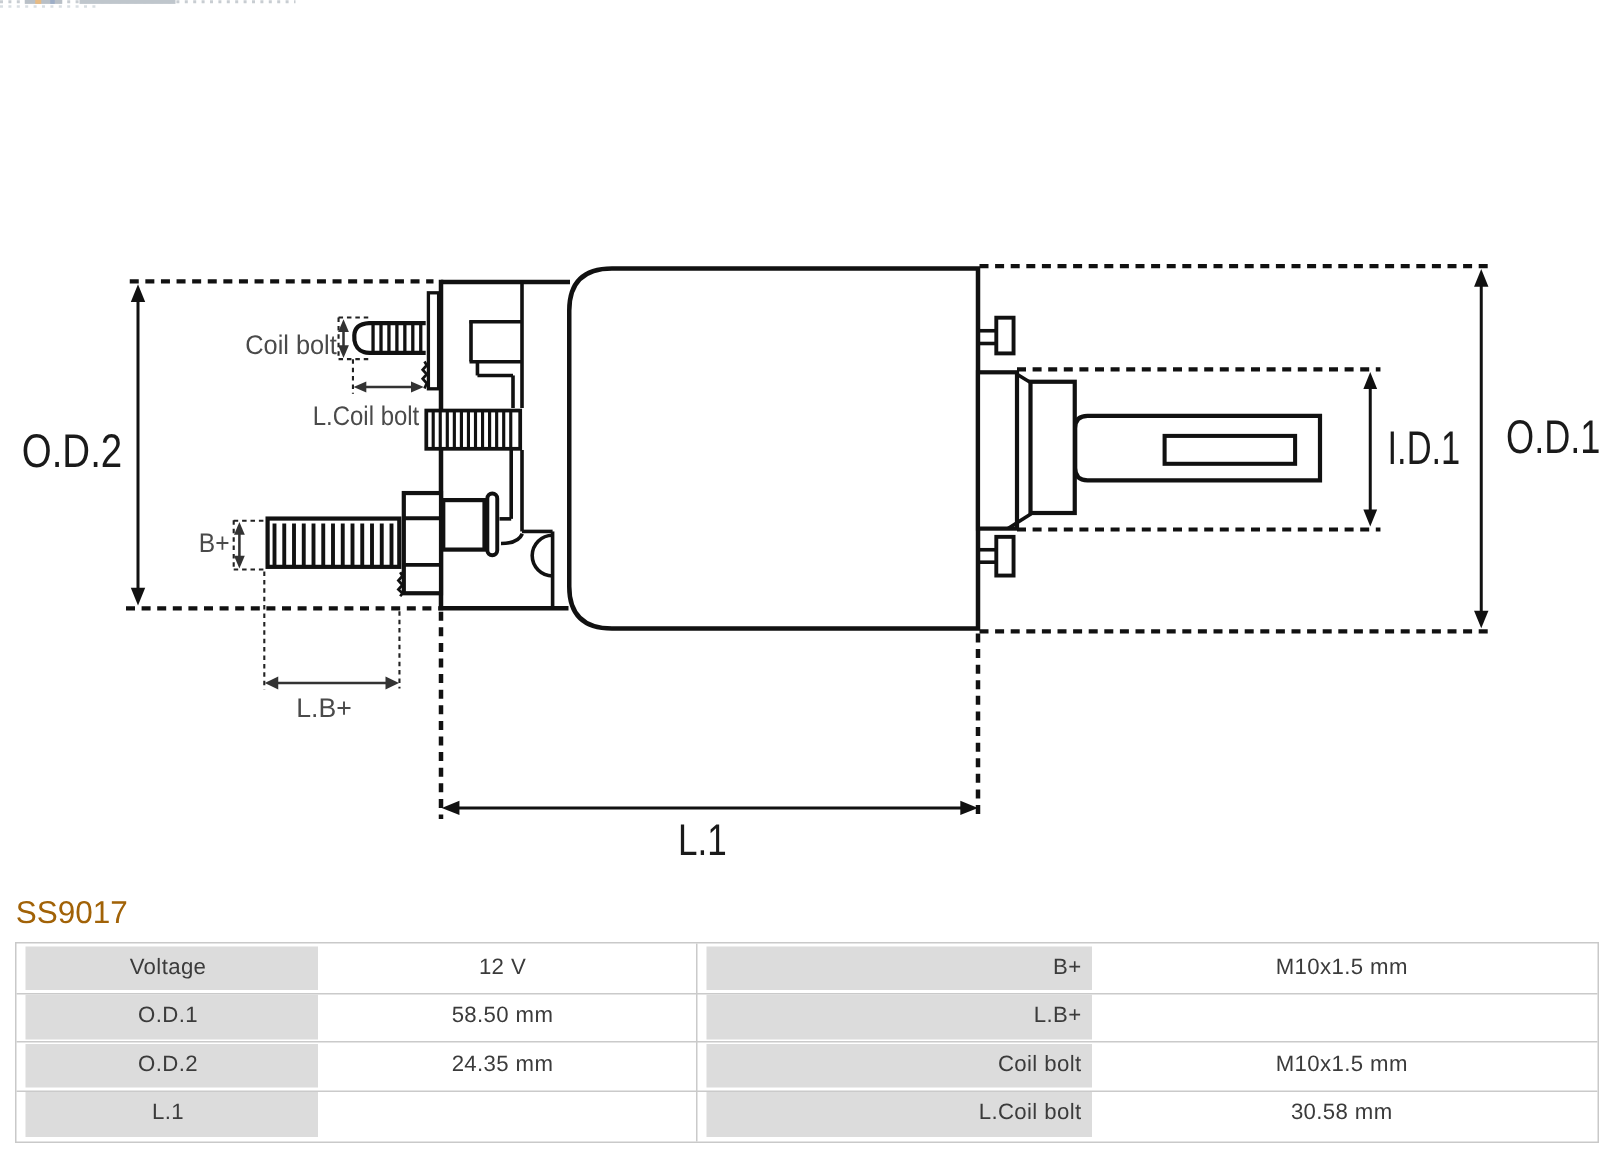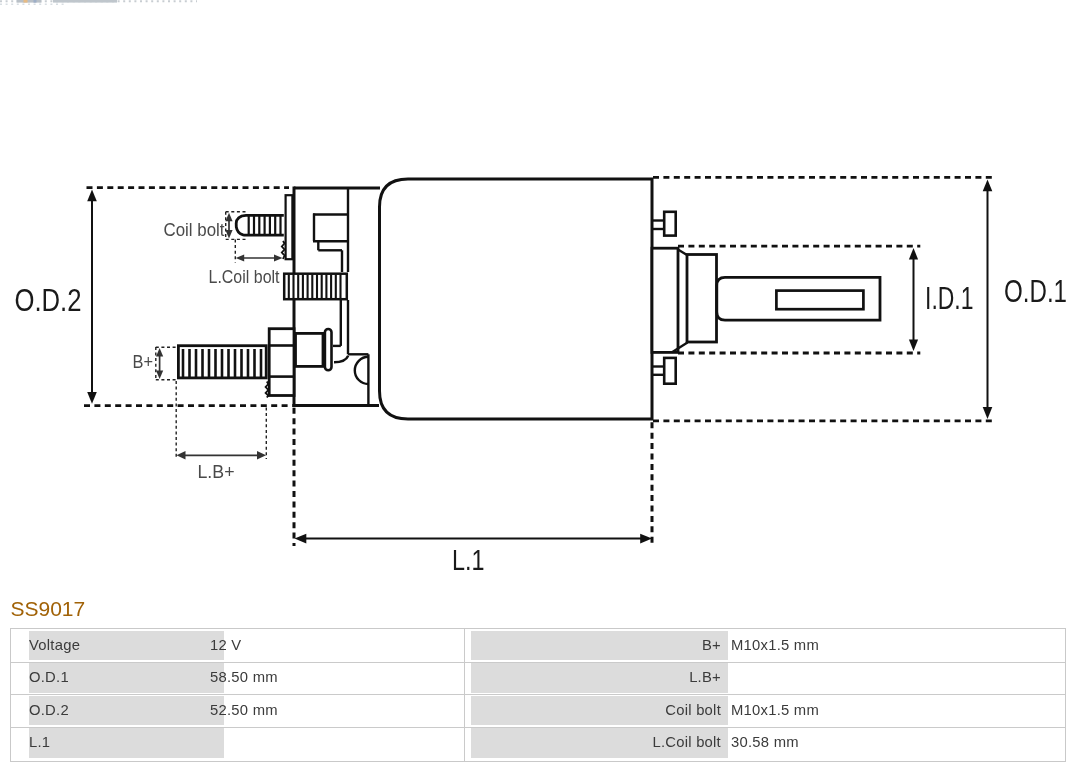--- a/index.html
+++ b/index.html
@@ -3,24 +3,24 @@
 <meta charset="utf-8">
 <style>
 html,body{margin:0;padding:0;background:#ffffff;width:1080px;height:767px;overflow:hidden;font-family:"Liberation Sans",sans-serif}
 #page{position:relative;width:1080px;height:767px;background:#fff}
 svg{position:absolute;left:0;top:0}
 .code{position:absolute;left:10.5px;top:598.3px;font-size:21px;line-height:21px;color:#a16207}
 .tbl{position:absolute;left:10px;top:627.5px;width:1054px;height:132.5px;border:1px solid #c9c9c9;background:#fff}
 .row{position:absolute;left:0;width:100%;height:29.5px;font-size:14.8px;color:#3b3b3b;line-height:29.5px;letter-spacing:0.25px}
 .sep{position:absolute;left:0;width:100%;height:1.4px;background:#cacaca}
 .vline{position:absolute;left:452.5px;top:0;width:1.5px;height:132.5px;background:#cacaca}
-.c1{position:absolute;left:18px;top:0;width:194.5px;height:100%;background:#dcdcdc;text-align:left;padding-right:4.5px;box-sizing:border-box}
-.c2{position:absolute;left:199px;top:0;width:252px;height:100%;text-align:left;padding-right:2px;box-sizing:border-box}
+.c1{position:absolute;left:6px;top:0;width:194.5px;height:100%;background:#dcdcdc;text-align:center;padding-right:4.5px;box-sizing:border-box}
+.c2{position:absolute;left:199px;top:0;width:252px;height:100%;text-align:center;padding-right:2px;box-sizing:border-box}
 .c3{position:absolute;left:459.5px;top:0;width:257.5px;height:100%;background:#dcdcdc;text-align:right;padding-right:7px;box-sizing:border-box}
-.c4{position:absolute;left:720px;top:0;width:332px;height:100%;text-align:left;padding-right:5px;box-sizing:border-box}
+.c4{position:absolute;left:720px;top:0;width:332px;height:100%;text-align:center;padding-right:5px;box-sizing:border-box}
 </style>
 </head>
 <body>
 <div id="page">
 <svg width="1080" height="767" viewBox="0 0 1080 767">
 
 <g opacity="0.75">
 <line x1="0" y1="1.2" x2="197" y2="1.2" stroke="#b6bdc4" stroke-width="2" stroke-dasharray="2 3.6"></line>
 <rect x="16.5" y="0" width="25" height="2.6" fill="#a2abb5"></rect>
 <rect x="53" y="0" width="64" height="2.6" fill="#aab3bc"></rect>
@@ -330,21 +330,21 @@
 <div class="row" style="top:34.8px">
 <div class="c1">O.D.1</div>
         <div class="c2">58.50 mm</div>
         <div class="c3">L.B+</div>
 </div>
 
 <div class="sep" style="top:65.6px"></div>
 
 <div class="row" style="top:67.3px">
 <div class="c1">O.D.2</div>
-        <div class="c2">52.50 mm</div>
+        <div class="c2">24.35 mm</div>
         <div class="c3">Coil bolt</div>
         <div class="c4">M10x1.5 mm</div>
 </div>
 
 <div class="sep" style="top:98.1px"></div>
 
 <div class="row" style="top:99.8px">
 <div class="c1">L.1</div>
         <div class="c3">L.Coil bolt</div>
         <div class="c4">30.58 mm</div>

